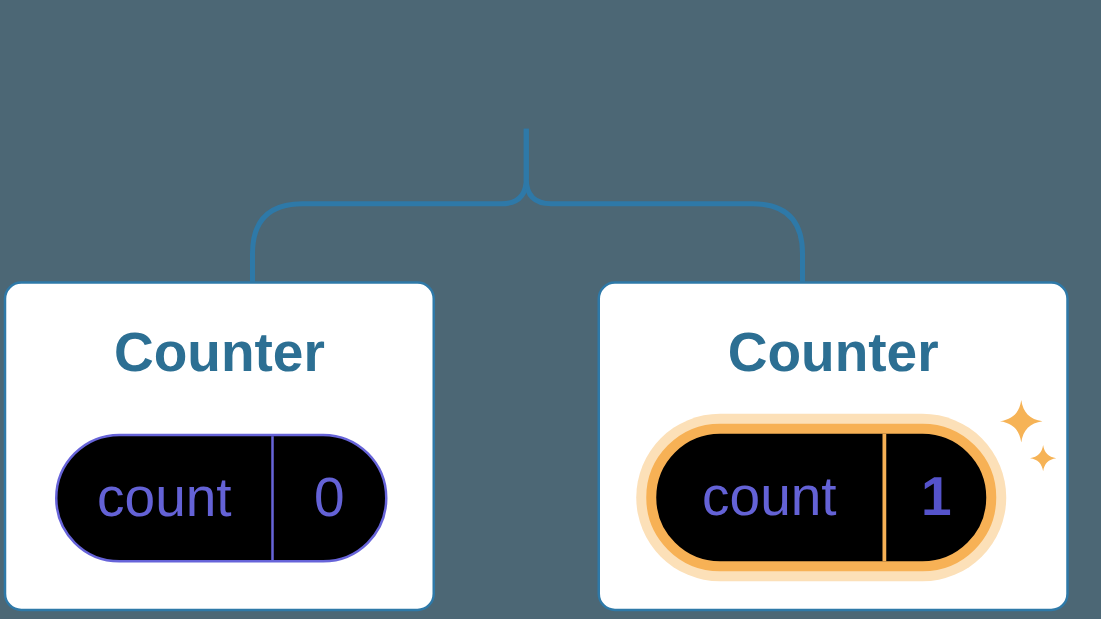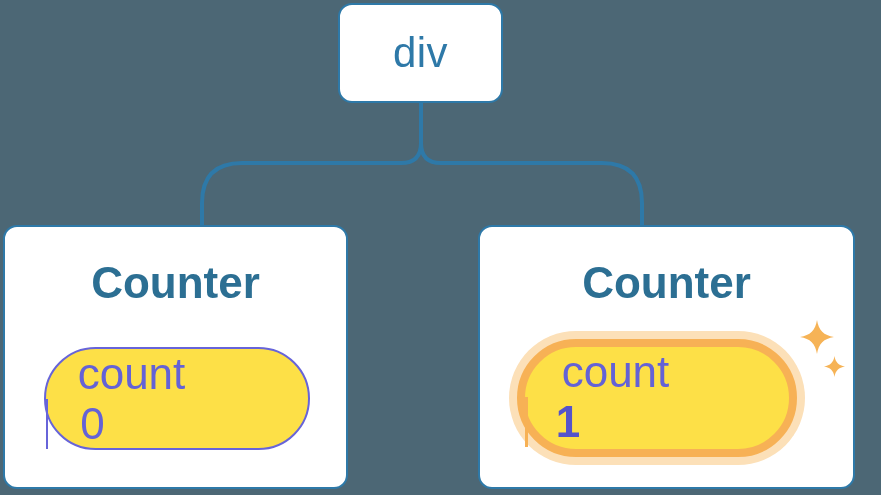--- a/index.html
+++ b/index.html
@@ -40,23 +40,22 @@
   .card-title{
     position:absolute;left:0;right:0;top:32px;
     text-align:center;line-height:48px;
     font-size:44px;font-weight:600;
     color:var(--title-text,#2c6f93);
   }
 
   
   .pill{
     position:absolute;display:flex;align-items:stretch;
-    border-radius:70px;background:#fde047;
+    border-radius:70px;background:#000000;
     font-size:44px;
-    flex-direction:column;
   }
   .pill-plain{
     left:39px;top:120px;width:266px;height:103px;box-sizing:border-box;
     border:2px solid var(--state-border,#6764d9);
   }
   .pill-highlight{
     left:37px;top:112px;width:264px;height:102px;
     border:8px solid var(--highlight-orange,#f7b155);
     box-shadow:0 0 0 8px var(--highlight-halo,#fce0b8);
   }
@@ -72,23 +71,20 @@
   .sparkle svg{display:block;}
   .sparkle-large{left:320px;top:93px;width:34px;height:34px;}
   .sparkle-small{left:344px;top:129px;width:21px;height:21px;}
   .sparkle path{fill:var(--sparkle,#f6b356);}
 </style>
 </head>
 <body>
 
 <div class="stage">
 
-  <div class="root-node">
-    <span class="root-label">div</span>
-  </div>
 
   <svg class="connectors" viewBox="0 0 881 495" aria-hidden="true">
     <path d="M421 103 L421 143 Q421 163 401 163 L242 163 Q202 163 202 203 L202 226"></path>
     <path d="M421 103 L421 143 Q421 163 441 163 L602 163 Q642 163 642 203 L642 226"></path>
   </svg>
 
   <div class="card card-left">
     <div class="card-title">Counter</div>
     <div class="pill pill-plain">
       <span class="pill-cell pill-name">count</span>

